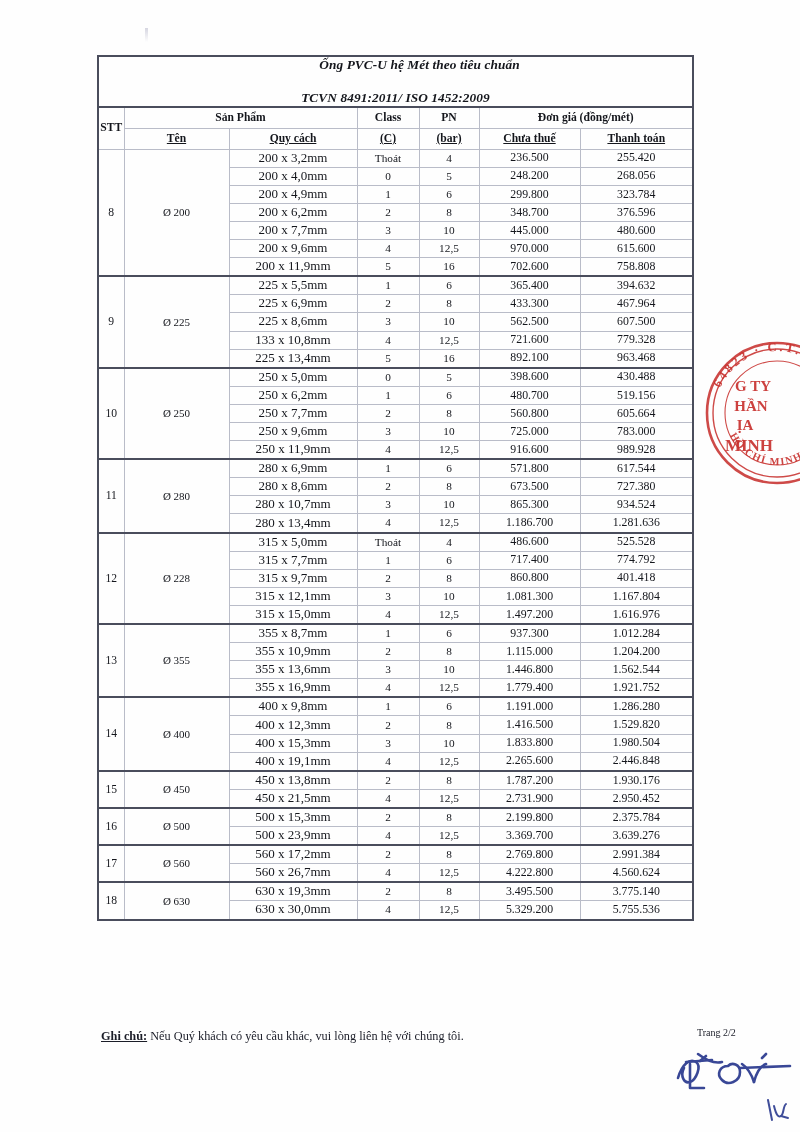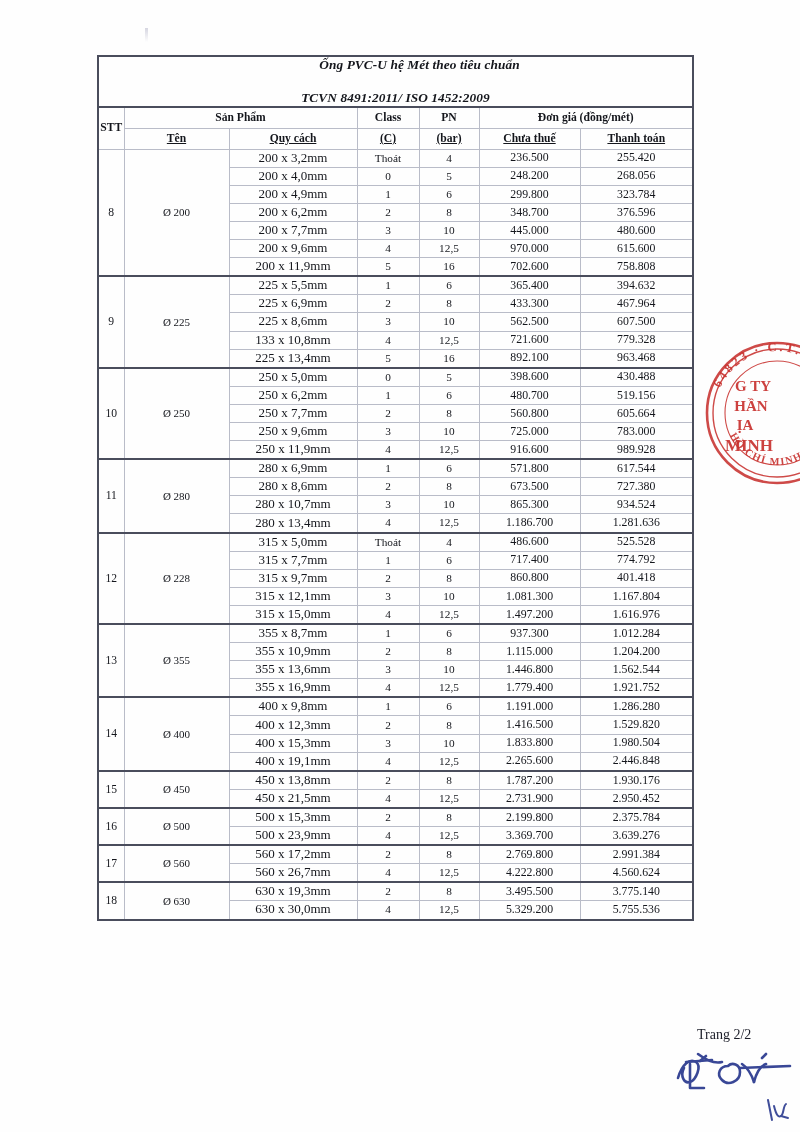--- a/index.html
+++ b/index.html
@@ -114,21 +114,21 @@
     white-space: nowrap;
   }
   .note b {
     text-decoration: underline;
     font-weight: bold;
   }
   .pagenum {
     position: absolute;
     left: 697px;
     top: 1027px;
-    font-size: 14px;
+    font-size: 10px;
     color: #1b1d28;
   }
   .signature {
     position: absolute;
     left: 666px;
     top: 1040px;
     width: 130px;
     height: 62px;
     pointer-events: none;
   }
@@ -520,20 +520,23 @@
       </g>
       <g fill="#c8322f" opacity="0.92" font-family="'Liberation Serif', serif" font-weight="bold" text-anchor="middle">
         <text x="56" y="58" font-size="15">G TY</text>
         <text x="54" y="78" font-size="15">HẦN</text>
         <text x="48" y="97" font-size="15">ỊA</text>
         <text x="52" y="118" font-size="17">MINH</text>
       </g>
     </svg>
   </div>
 
+  <div class="note">
+    <b>Ghi chú:</b><span> Nếu Quý khách có yêu cầu khác, vui lòng liên hệ với chúng tôi.</span>
+  </div>
 
   <div class="pagenum">Trang 2/2</div>
 
   <div class="signature">
     <svg width="130" height="62" viewBox="0 0 130 62" aria-hidden="true">
       <g fill="none" stroke="#2b3a8f" stroke-width="2.6" stroke-linecap="round" stroke-linejoin="round" opacity=".93">
         <path d="M12,38 C16,24 24,18 30,22 C36,26 30,40 24,42 C18,44 14,36 18,28"></path>
         <path d="M20,22 L46,20"></path>
         <path d="M24,24 L24,48 L38,48"></path>
         <path d="M32,14 C40,20 48,24 56,22"></path>

